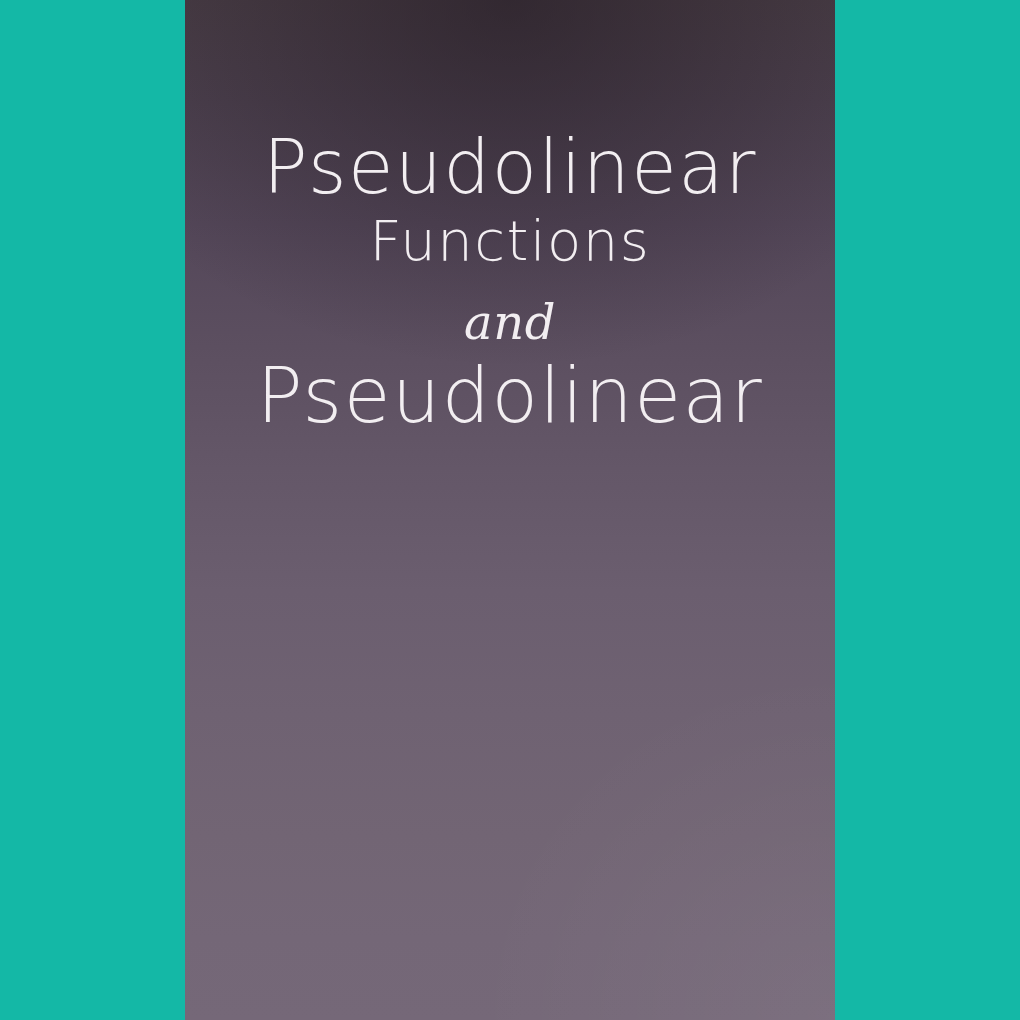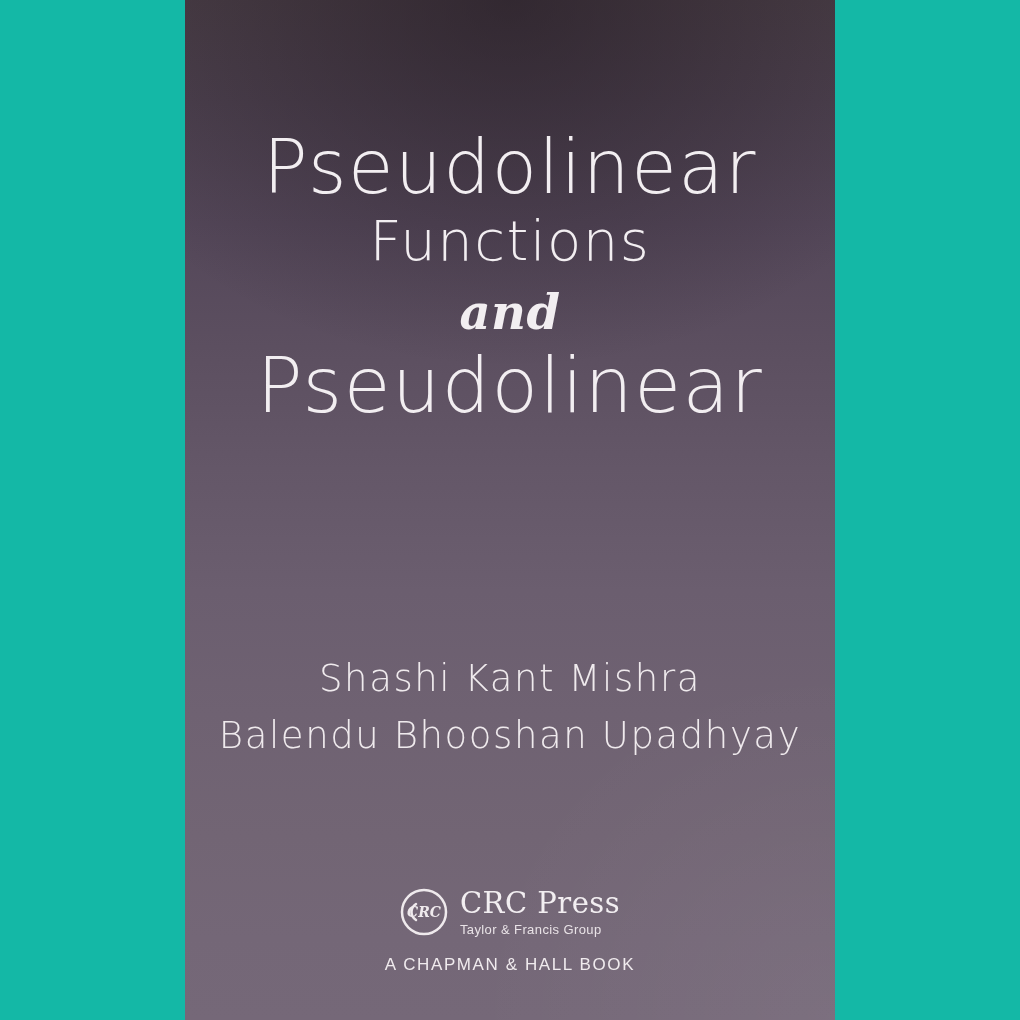--- a/index.html
+++ b/index.html
@@ -77,25 +77,25 @@
     font-size: 56px;
     letter-spacing: 1.5px;
     line-height: 1.08;
     color: #f2eef1;
     margin-top: 6px;
   }
 
   .title-and {
     font-family: "DejaVu Serif", serif;
     font-style: italic;
-    font-weight: 700;
+    font-weight: 400;
     font-size: 48px;
     letter-spacing: 0.5px;
     color: #f2eef1;
-    margin-top: 12px;
+    margin-top: 22px;
   }
 
   .title-line3 {
     font-family: "DejaVu Sans", sans-serif;
     font-weight: 300;
     font-size: 76px;
     letter-spacing: 1.5px;
     line-height: 1.05;
     color: #f2eef1;
     margin-top: 6px;
@@ -180,36 +180,16 @@
 
   <div id="cover">
 
     <div class="title-block">
       <div class="title-line1">Pseudolinear</div>
       <div class="title-line2">Functions</div>
       <div class="title-and">and</div>
       <div class="title-line3">Pseudolinear</div>
     </div>
 
-    <div class="authors">
-      <div class="author">Shashi Kant Mishra</div>
-      <div class="author">Balendu Bhooshan Upadhyay</div>
-    </div>
 
-    <div class="publisher">
-      <div class="crc-lockup">
-        <div class="crc-mark">
-          <svg width="48" height="48" viewBox="0 0 48 48" aria-hidden="true">
-            <circle cx="24" cy="24" r="22" fill="none" stroke="#efeaed" stroke-width="2.5"></circle>
-            <path d="M16 16 C10 20, 10 28, 16 32" fill="none" stroke="#efeaed" stroke-width="2.5" stroke-linecap="round"></path>
-            <text x="24" y="29" text-anchor="middle" font-family="DejaVu Serif, serif" font-style="italic" font-weight="bold" font-size="14" fill="#efeaed">CRC</text>
-          </svg>
-        </div>
-        <div class="crc-text">
-          <div class="crc-name">CRC Press</div>
-          <div class="crc-sub">Taylor &amp; Francis Group</div>
-        </div>
-      </div>
-      <div class="imprint">A CHAPMAN &amp; HALL BOOK</div>
-    </div>
 
   </div>
 </div>
 
 </body></html>

